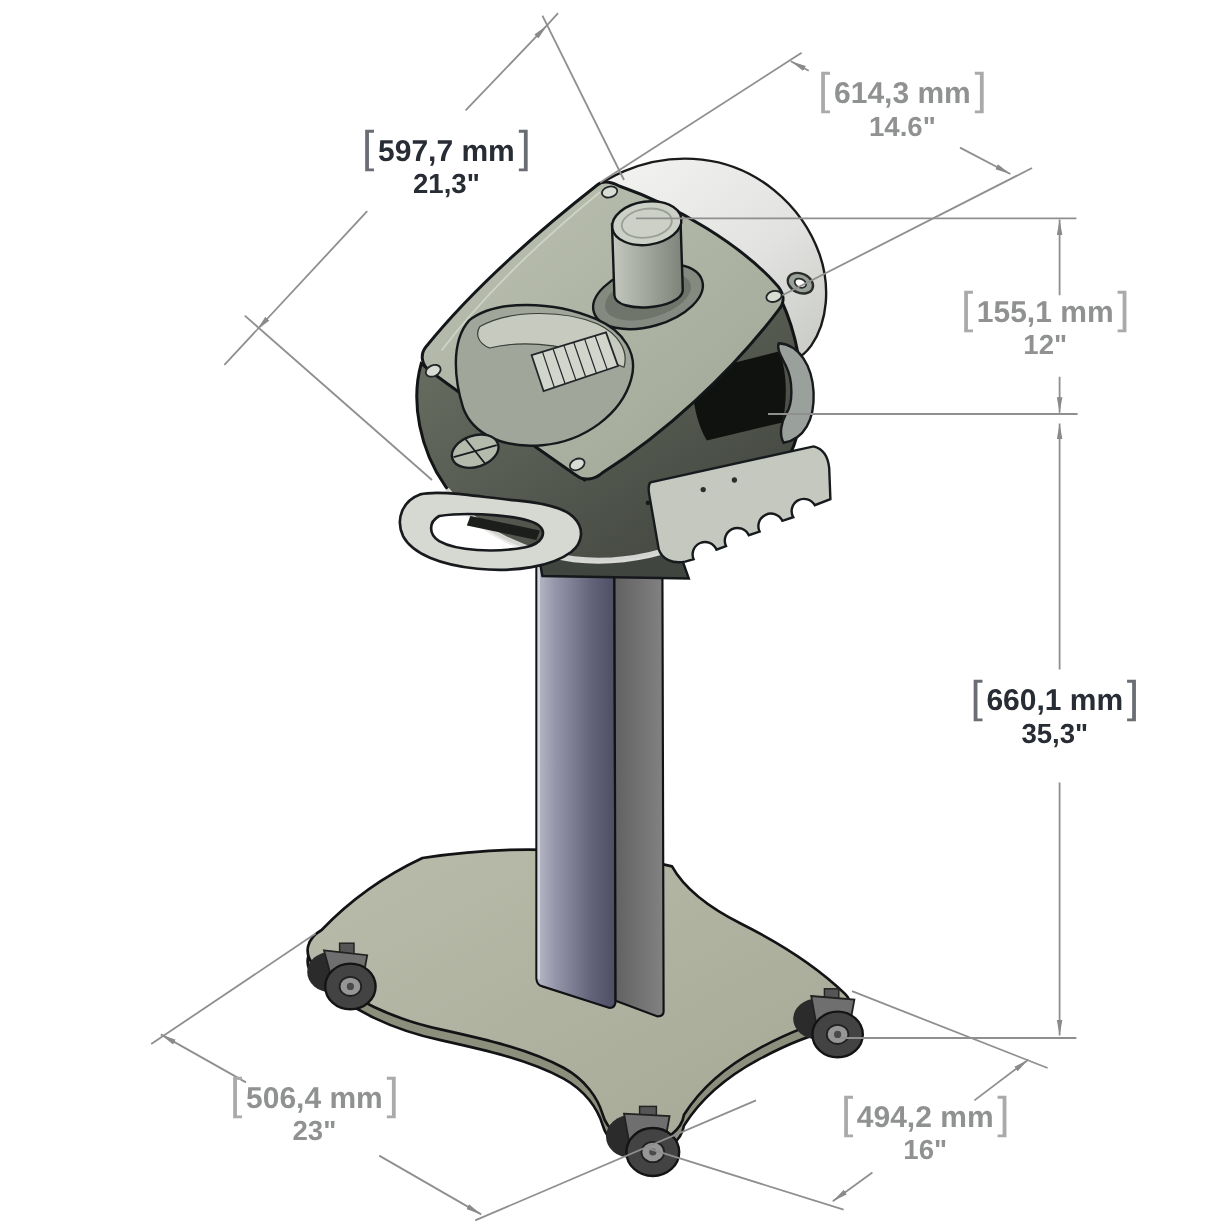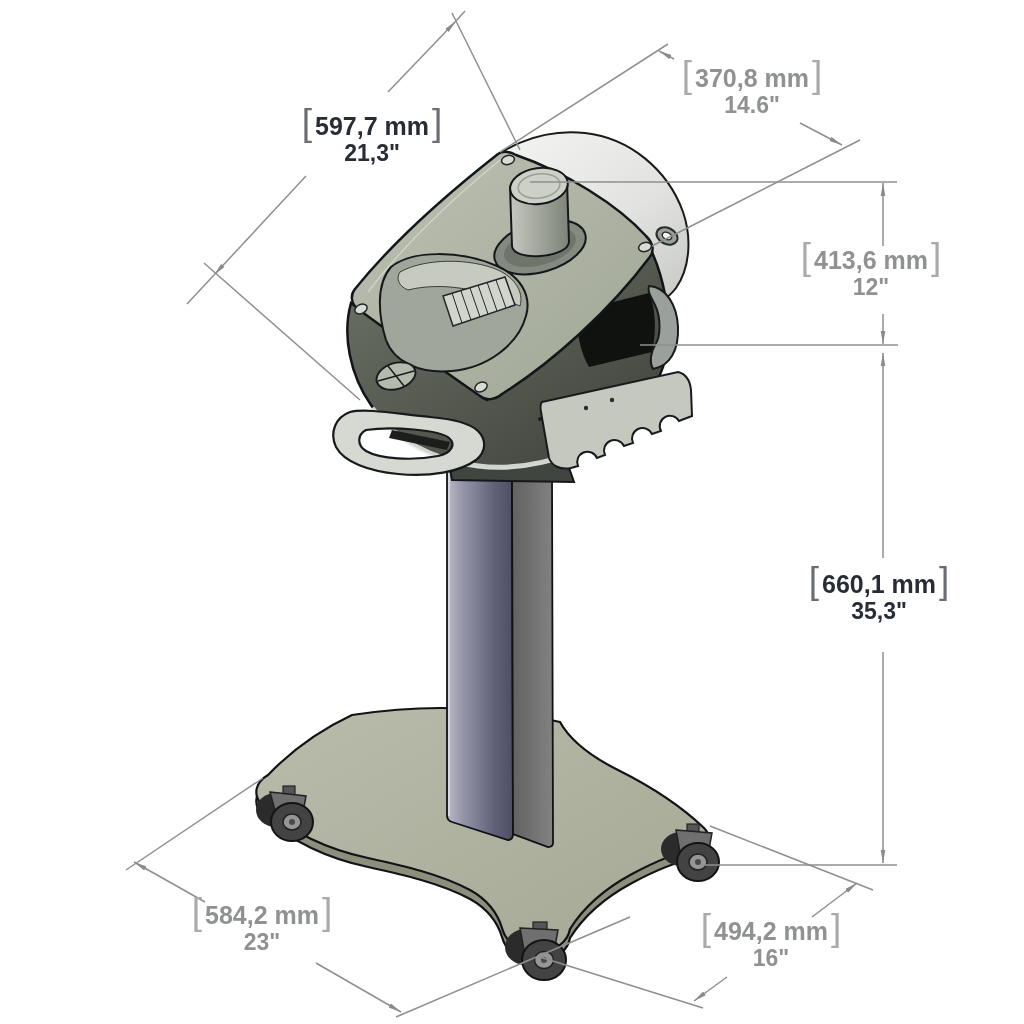--- a/index.html
+++ b/index.html
@@ -245,48 +245,48 @@
         <span class="bracket">[</span>
         <span>597,7 mm</span>
         <span class="bracket">]</span>
       </div>
   <div class="inch-row">21,3"</div>
 </div>
 
 <div class="dim-label gray" style="left:752px;top:64px;">
   <div class="mm-row">
         <span class="bracket">[</span>
-        <span>370,8 mm</span>
+        <span>614,3 mm</span>
         <span class="bracket">]</span>
       </div>
   <div class="inch-row">14.6"</div>
 </div>
 
 <div class="dim-label gray" style="left:871px;top:246px;">
   <div class="mm-row">
         <span class="bracket">[</span>
-        <span>413,6 mm</span>
+        <span>155,1 mm</span>
         <span class="bracket">]</span>
       </div>
   <div class="inch-row">12"</div>
 </div>
 
 <div class="dim-label dark" style="left:879px;top:570px;">
   <div class="mm-row">
         <span class="bracket">[</span>
         <span>660,1 mm</span>
         <span class="bracket">]</span>
       </div>
   <div class="inch-row">35,3"</div>
 </div>
 
 <div class="dim-label gray" style="left:262px;top:901px;">
   <div class="mm-row">
         <span class="bracket">[</span>
-        <span>584,2 mm</span>
+        <span>506,4 mm</span>
         <span class="bracket">]</span>
       </div>
   <div class="inch-row">23"</div>
 </div>
 
 <div class="dim-label gray" style="left:771px;top:917px;">
   <div class="mm-row">
         <span class="bracket">[</span>
         <span>494,2 mm</span>
         <span class="bracket">]</span>

